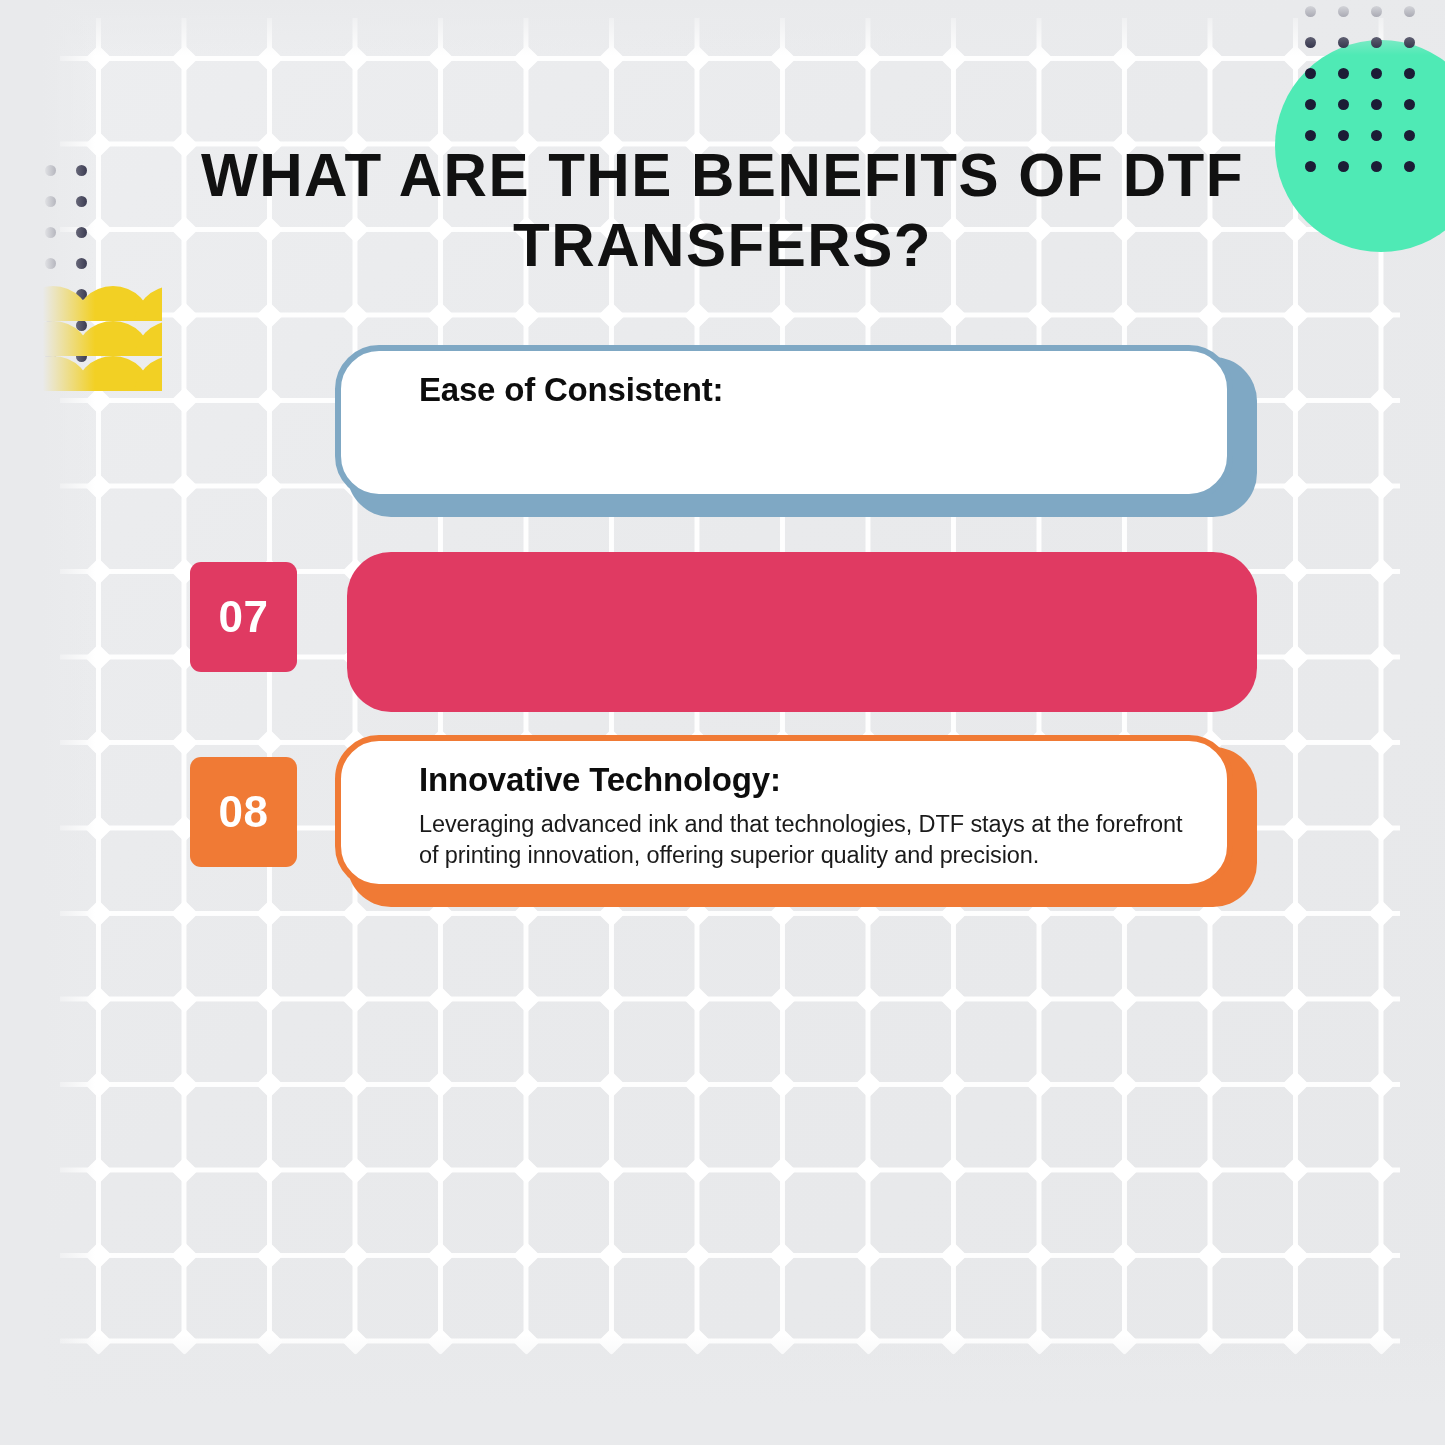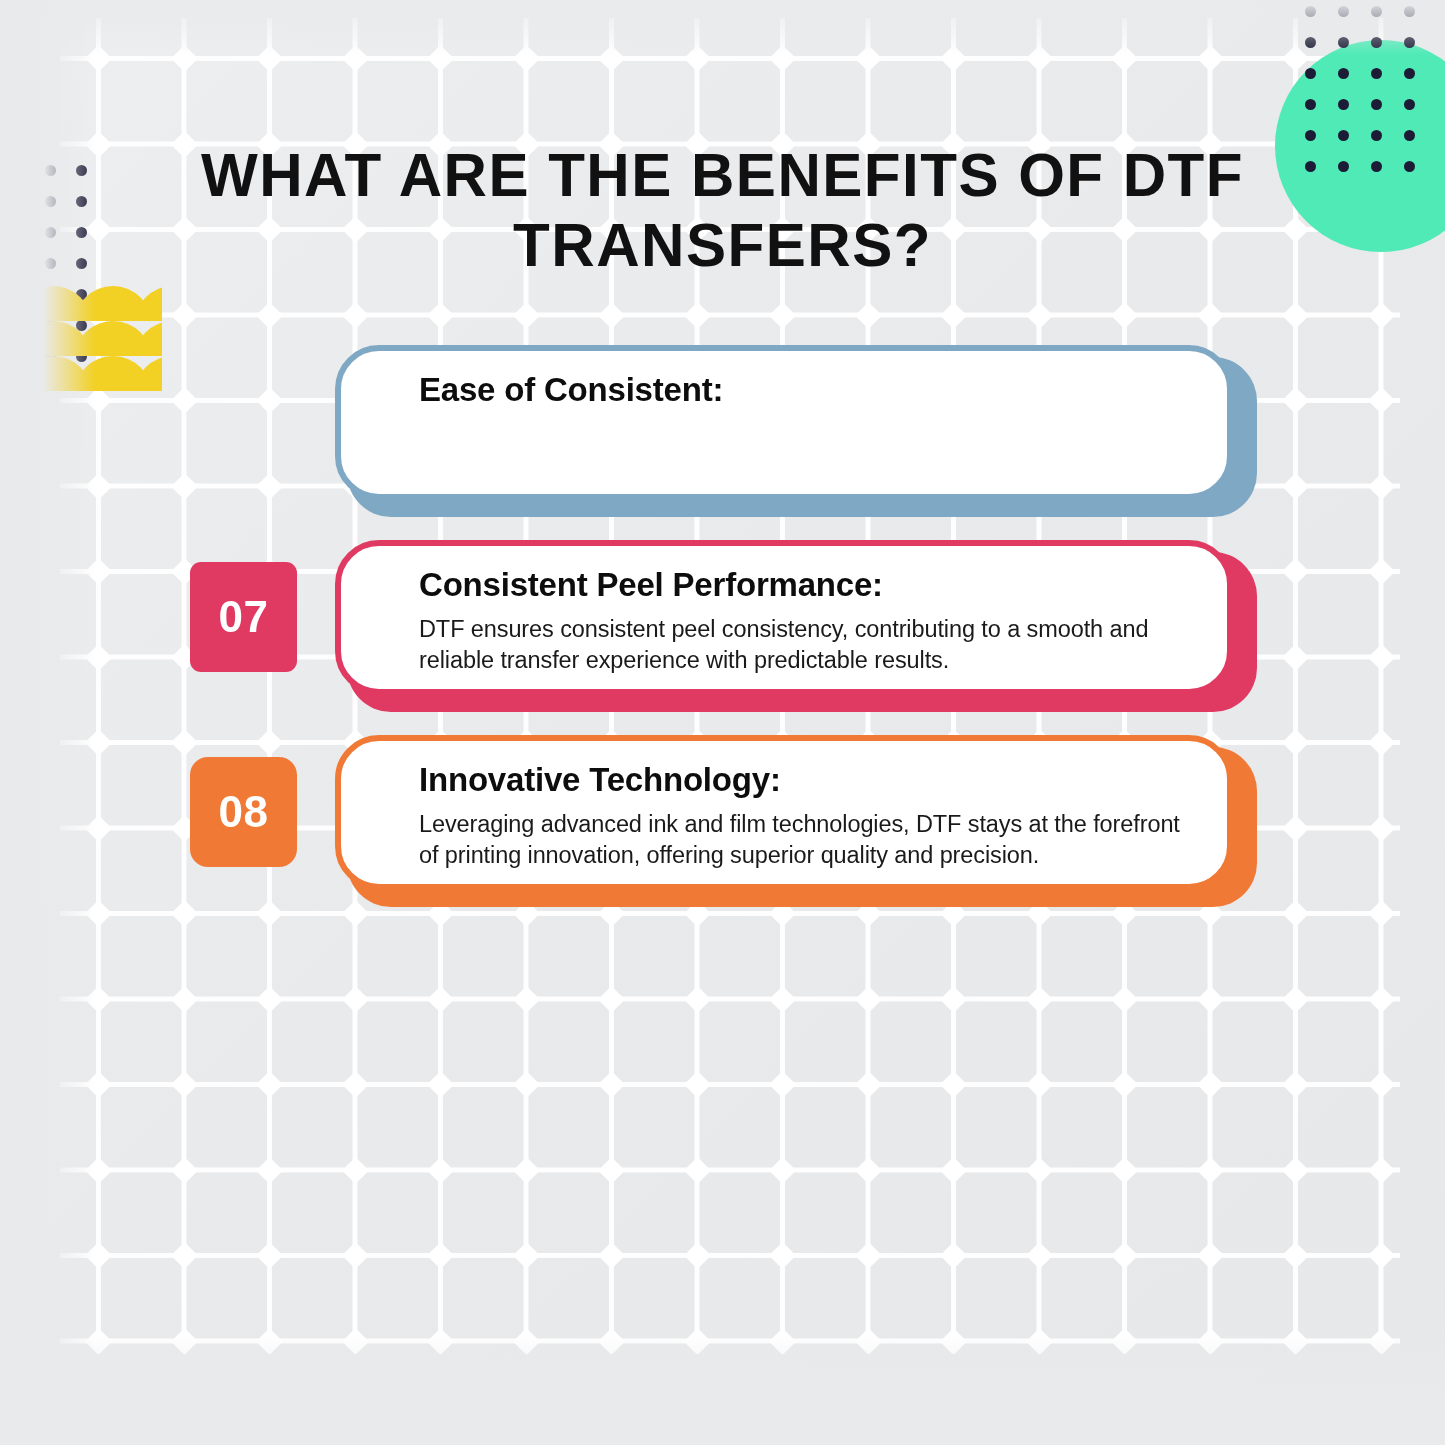--- a/index.html
+++ b/index.html
@@ -558,31 +558,27 @@
     <div class="card-row">
       <div class="card-shadow" id="shadow-0" style="background: rgb(127, 168, 196);"></div>
       <div class="card" id="card-0" style="border-color: rgb(127, 168, 196);">
         <h3>Ease of Consistent:</h3>
       </div>
     </div>
 
     <div class="card-row">
       <div class="card-shadow" id="shadow-1" style="background: rgb(224, 58, 98);"></div>
       <div class="badge" id="badge-1" style="background: rgb(224, 58, 98);">07</div>
-      <div class="card" id="card-1" style="border-color: rgb(224, 58, 98);">
-        <h3>Consistent Peel Performance:</h3>
-        <p>DTF ensures consistent peel consistency, contributing to a smooth and reliable transfer experience with predictable results.</p>
-      </div>
     </div>
 
     <div class="card-row">
       <div class="card-shadow" id="shadow-2" style="background: rgb(240, 122, 53);"></div>
-      <div class="badge" id="badge-2" style="background: rgb(240, 122, 53); border-radius: 18px;">08</div>
+      <div class="badge" id="badge-2" style="background: rgb(240, 122, 53);">08</div>
       <div class="card" id="card-2" style="border-color: rgb(240, 122, 53);">
         <h3>Innovative Technology:</h3>
-        <p>Leveraging advanced ink and film technologies, DTF stays at the forefront of printing innovation, offering superior quality and precision.</p>
+        <p>Leveraging advanced ink and that technologies, DTF stays at the forefront of printing innovation, offering superior quality and precision.</p>
       </div>
     </div>
 
   </div>
 
 
 </div>
 
 </body></html>

